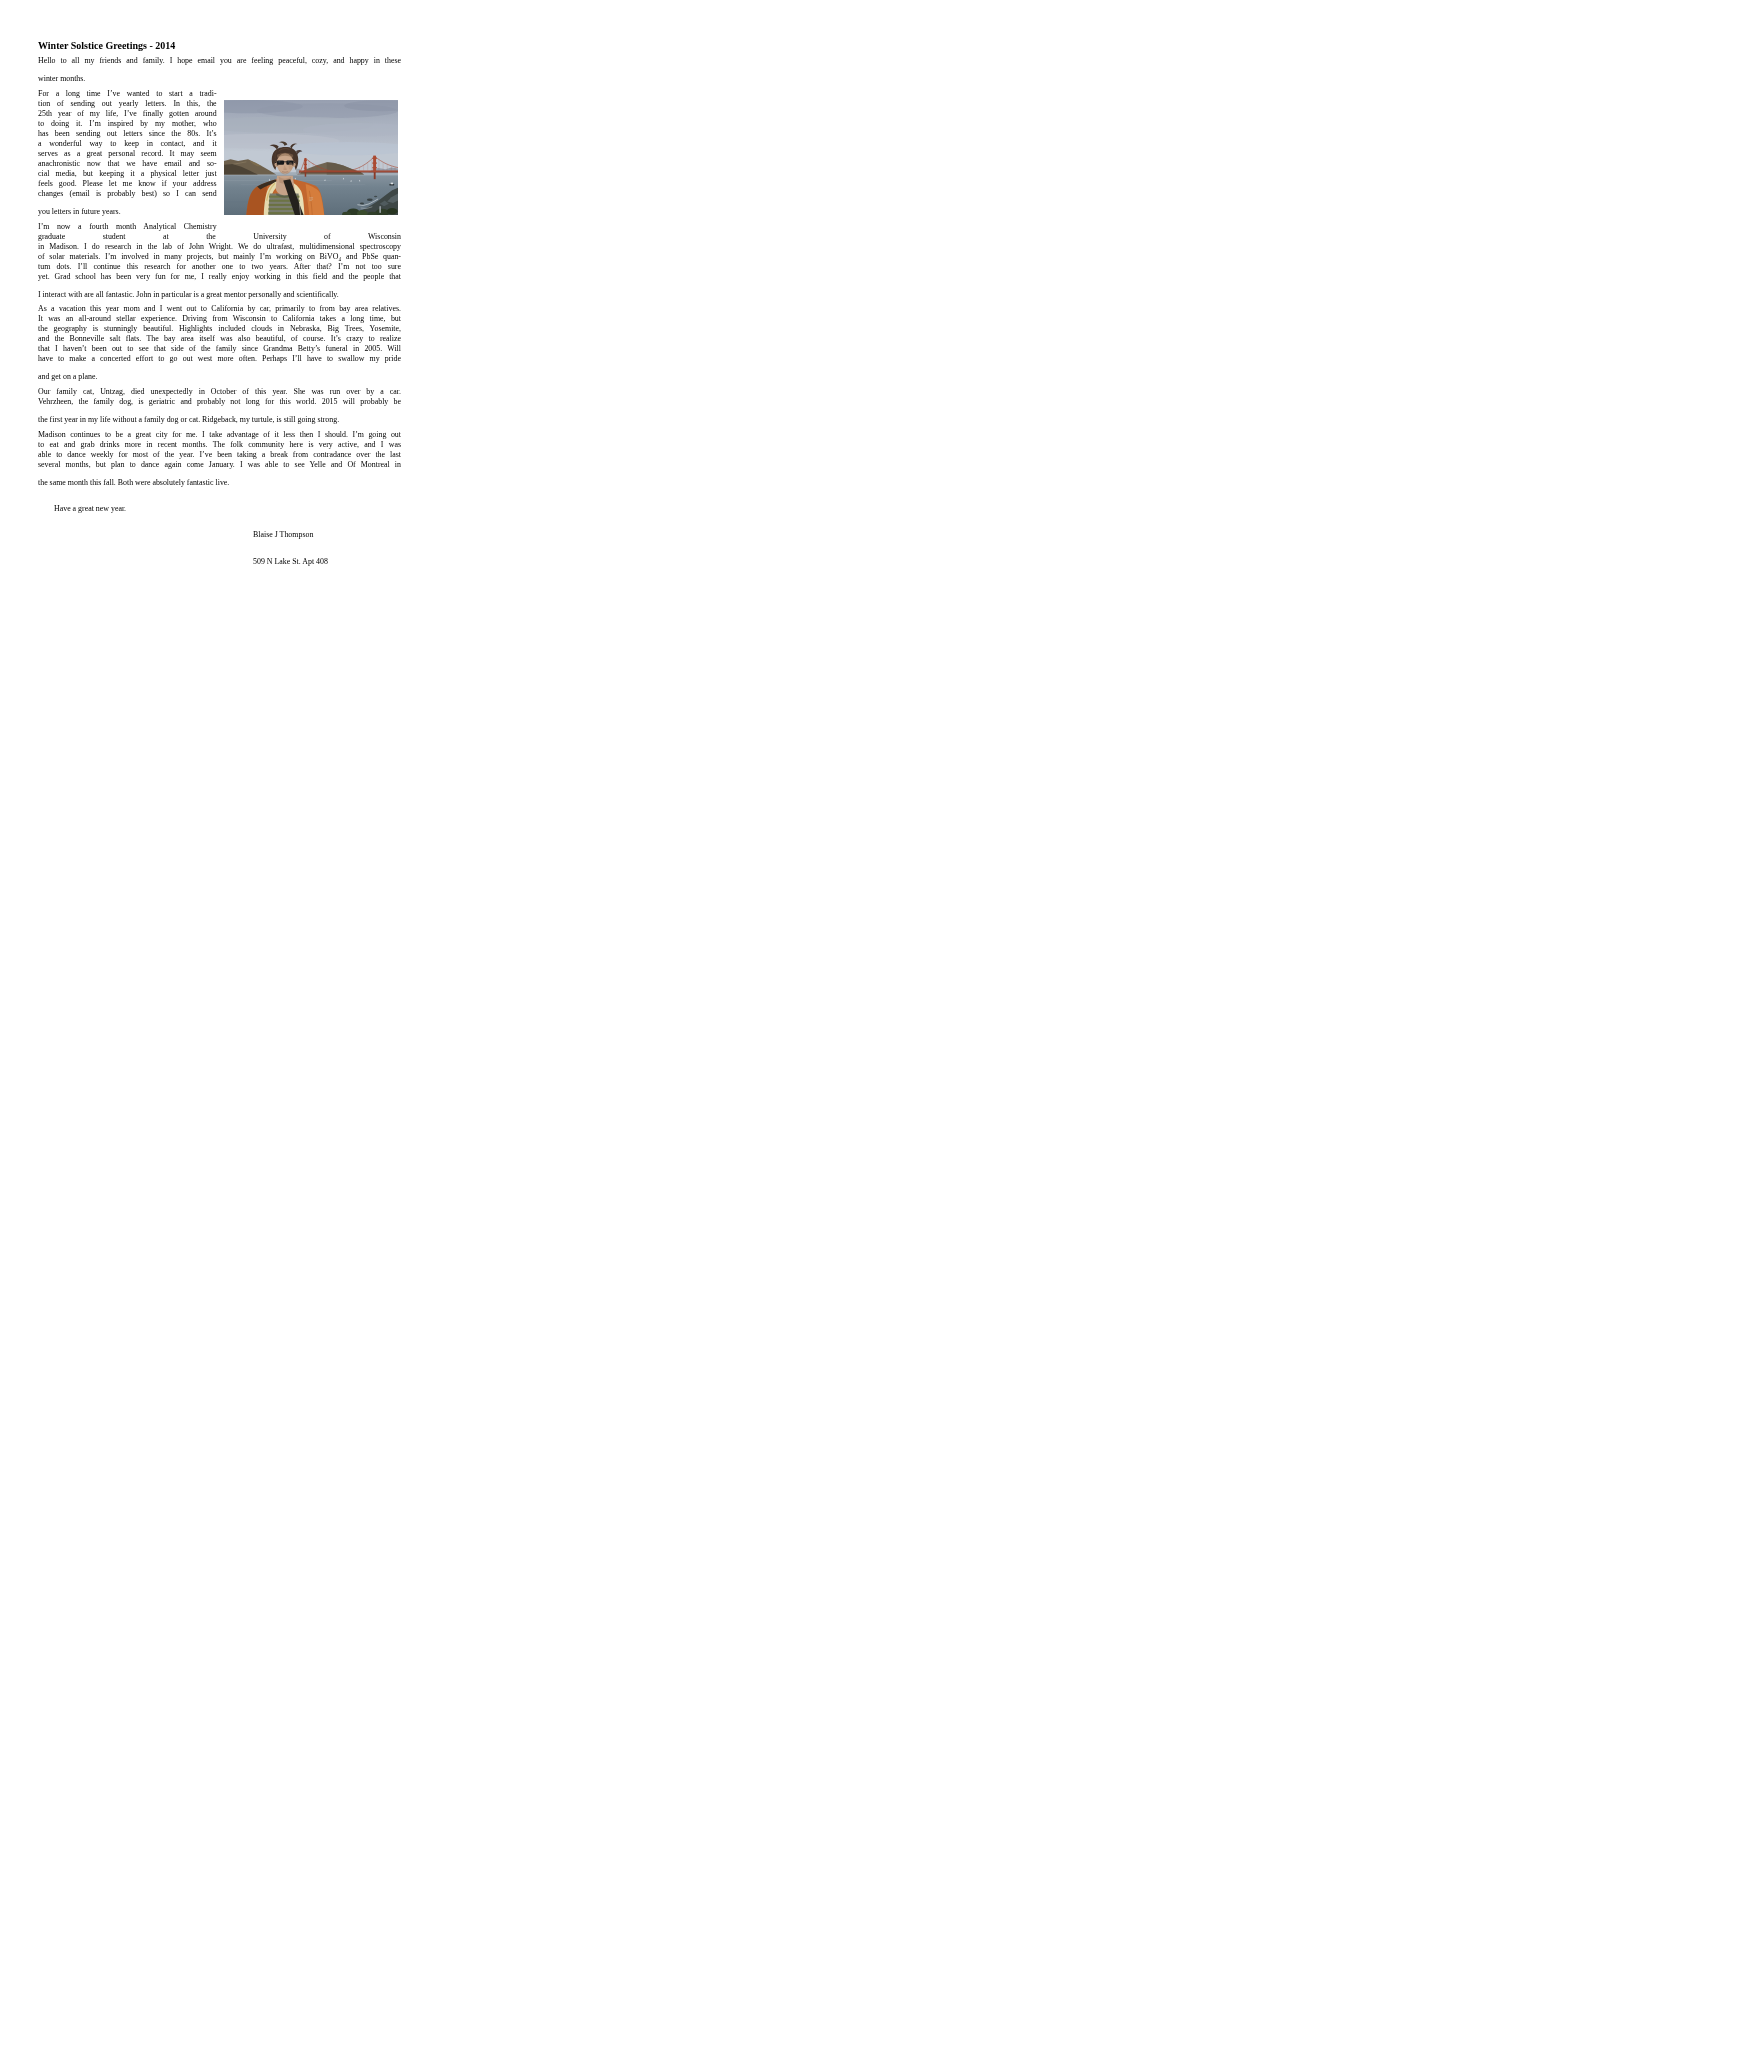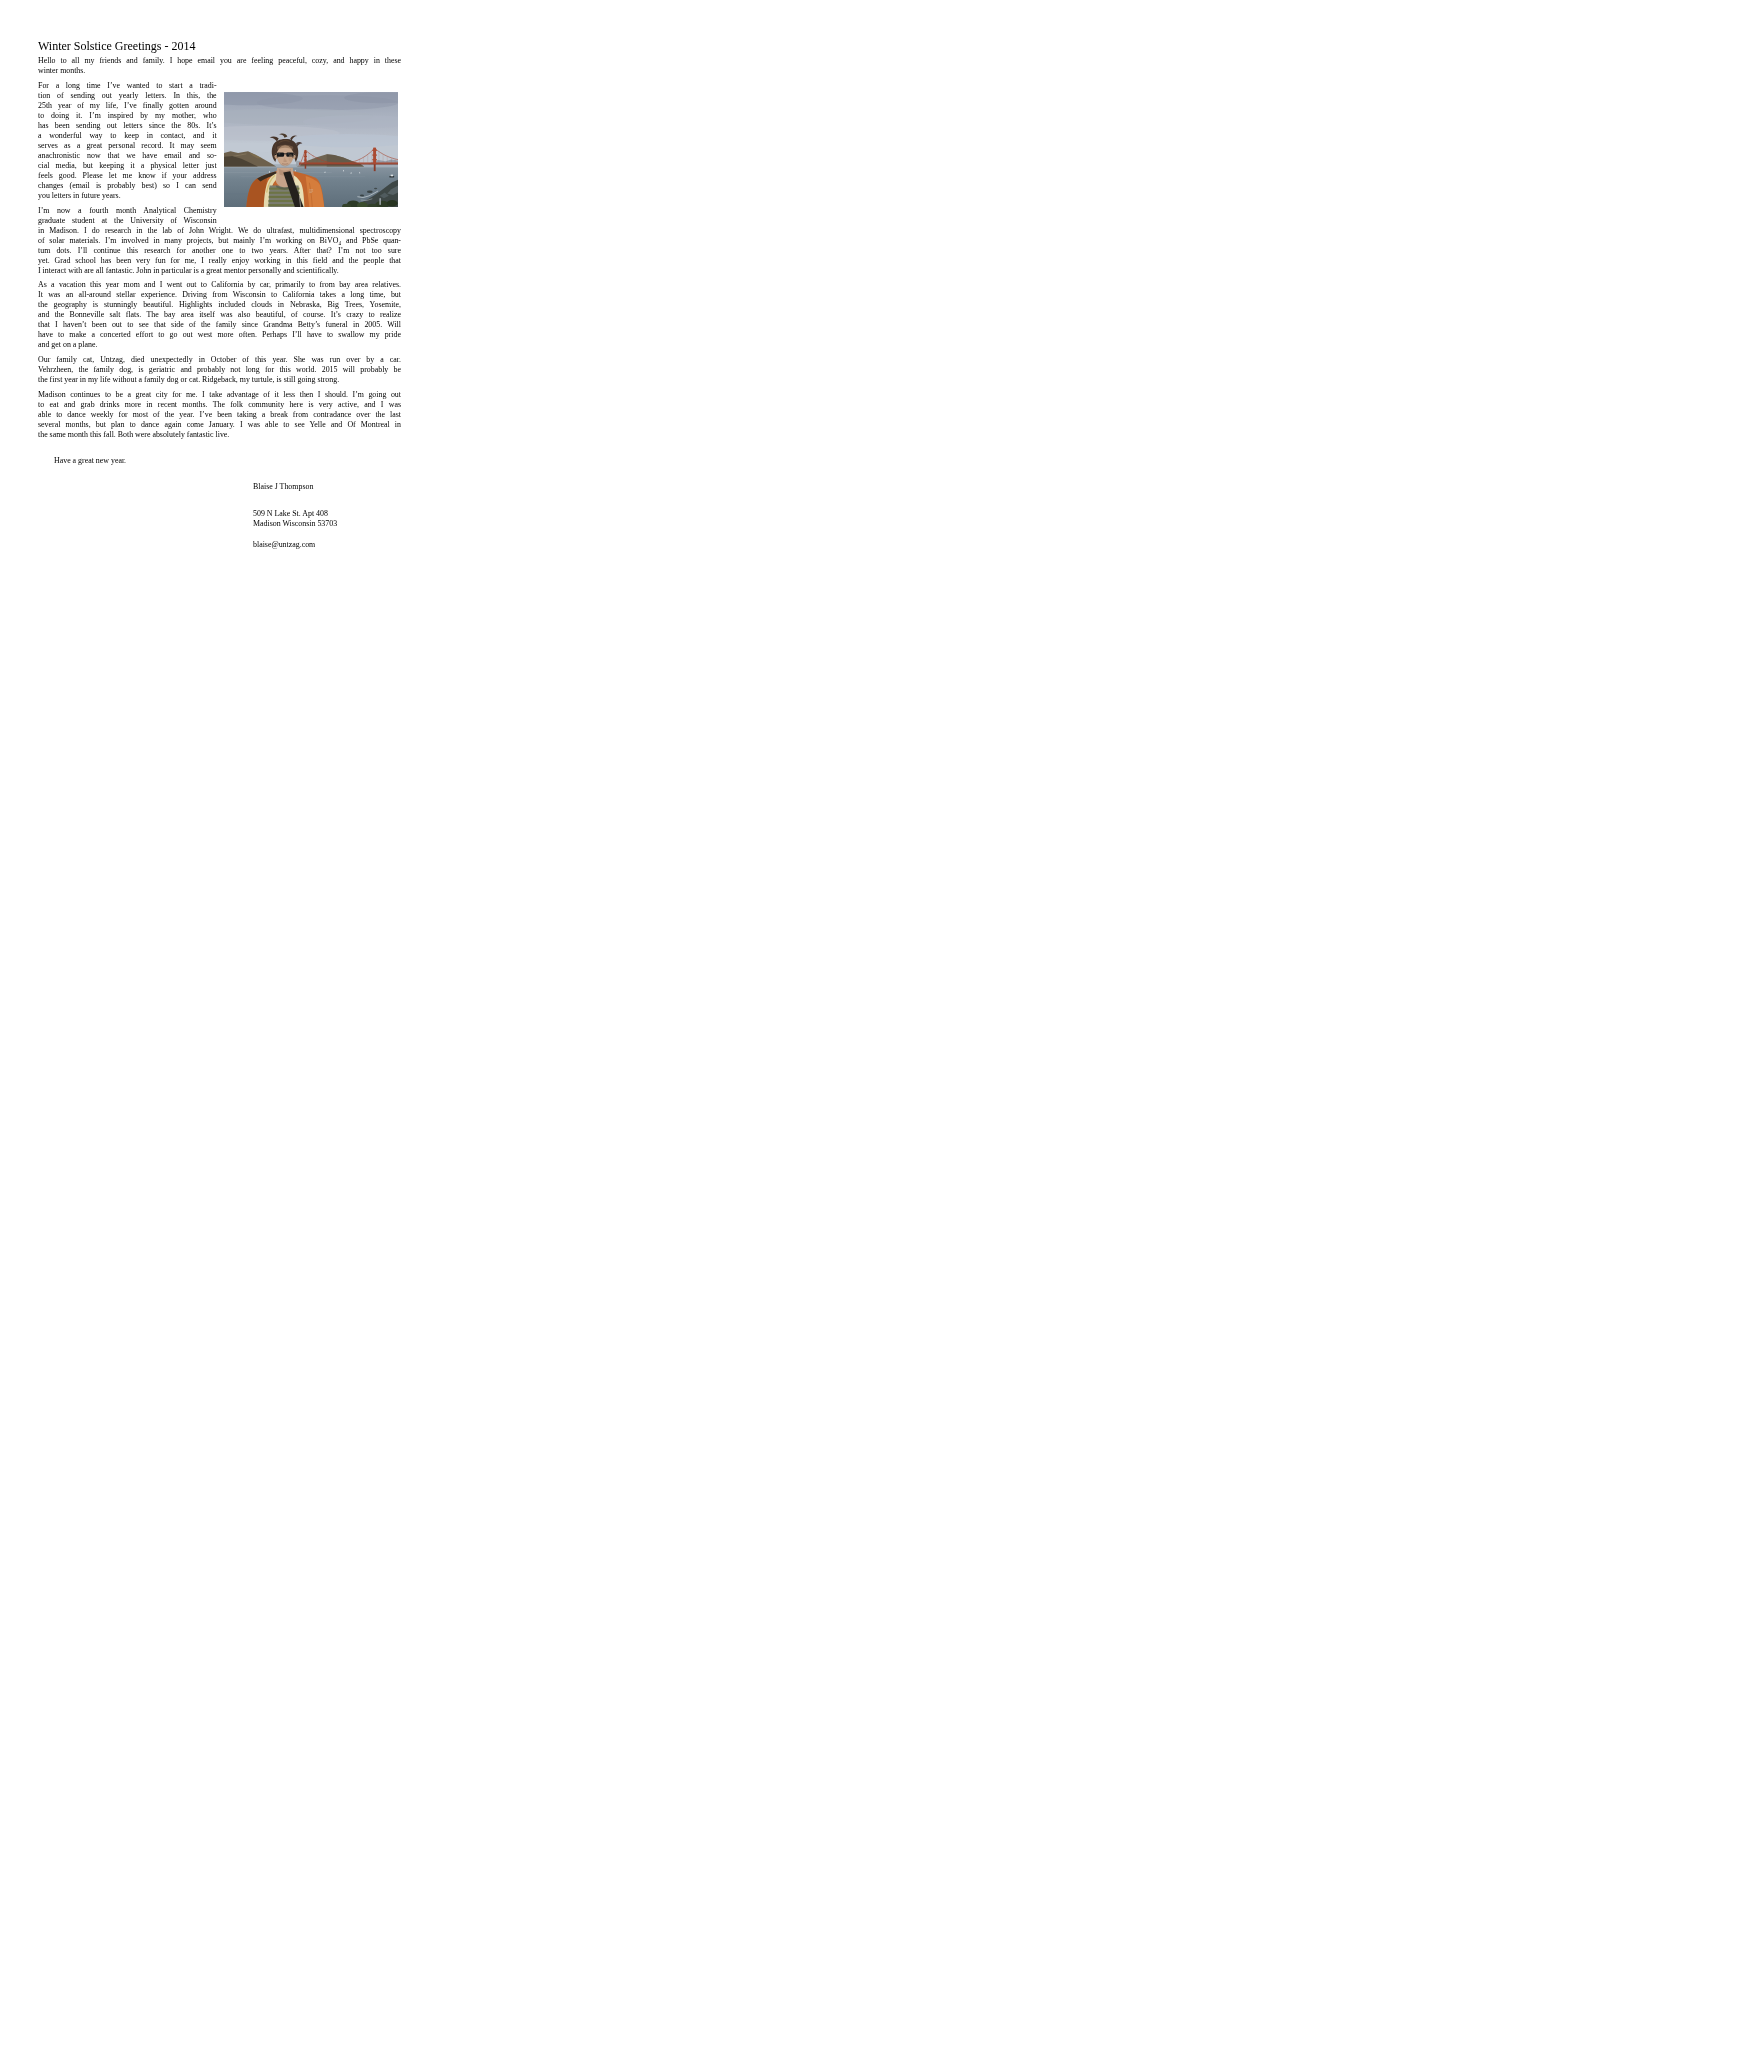--- a/index.html
+++ b/index.html
@@ -18,31 +18,31 @@
   }
   .content {
     position: absolute;
     left: 38px;
     right: 38px;
     top: 41px;
     font-size: 7.9px;
     line-height: 10px;
   }
   .title {
-    font-weight: normal;
-    font-size: 12px;
+    font-weight: bold;
+    font-size: 10px;
     line-height: 10.3px;
     margin: 0 0 4.8px 0;
   }
   .para { margin: 0 0 4.8px 0; }
   .line {
     text-align: justify;
     text-align-last: justify;
   }
-  .line.last { text-align-last: left; }
+  .line.last { text-align-last: left; margin-top: 8px; }
   .photo-float {
     float: right;
     width: 177px;
     margin: 11.6px 0 0 7.4px;
     padding-bottom: 15.7px;
   }
   .photo {
     display: block;
     width: 174px;
     height: 115px;

